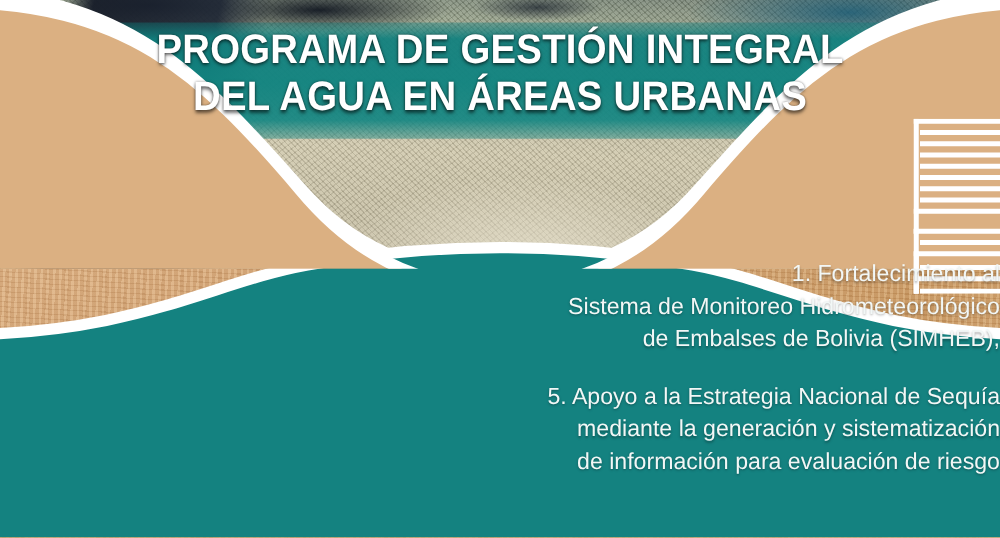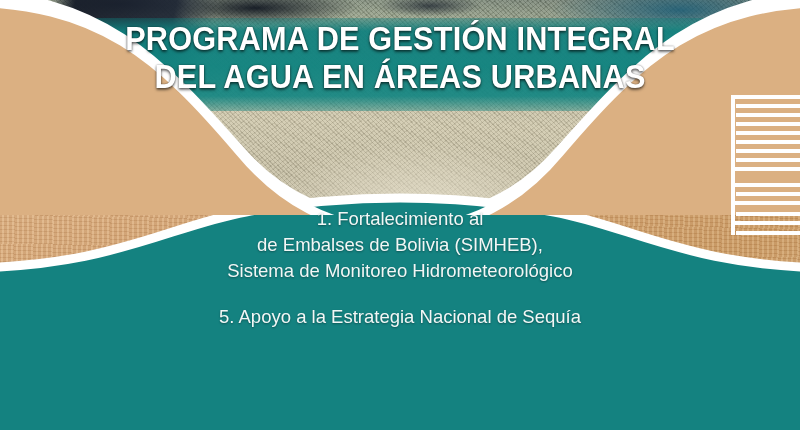--- a/index.html
+++ b/index.html
@@ -71,21 +71,21 @@
   #title .tline{display:block;white-space:nowrap;}
 
   
   #domewrap{position:absolute;left:0;top:150px;width:800px;height:280px;}
   #dome{position:absolute;left:0;top:0;width:800px;height:280px;}
 
   
   #body{position:absolute;left:0;top:206px;width:800px;z-index:7;text-align:center;
     color:#f2f7f6;font-size:18.5px;line-height:26px;
     text-shadow:0 1px 2px rgba(0,0,0,.35);}
-  #body .para{margin:0;}
+  #body .para{margin:0;text-align:right;}
   #body .gap{height:20px;}
   #body .bline{display:block;white-space:nowrap;}
 
   
   #deco{position:absolute;right:0;top:95px;width:72px;height:140px;z-index:5;}
 </style>
 </head>
 <body>
 
 <div id="cork"></div>
@@ -146,26 +146,28 @@
     <path d="M -40 280 L -40 118 C 110 118 168 76 246 62 C 300 52 350 48 400 48
              C 450 48 500 52 554 62 C 632 76 690 118 840 118 L 840 280 Z" fill="#148280"></path>
     <path d="M -40 118 C 110 118 168 76 246 62 C 300 52 350 48 400 48
              C 450 48 500 52 554 62 C 632 76 690 118 840 118" fill="none" stroke="#ffffff" stroke-width="9"></path>
   </svg>
 </div>
 
 <div id="body">
   <p class="para">
     <span class="bline">1. Fortalecimiento al</span>
+    <span class="bline">Sistema de Monitoreo Hidrometeorológico</span>
     <span class="bline">de Embalses de Bolivia (SIMHEB),</span>
-    <span class="bline">Sistema de Monitoreo Hidrometeorológico</span>
   </p>
   <div class="gap"></div>
   <p class="para">
     <span class="bline">5.  Apoyo a la Estrategia Nacional de Sequía</span>
+    <span class="bline">mediante la generación y sistematización</span>
+    <span class="bline">de información para evaluación de riesgo</span>
   </p>
 </div>
 
 <svg id="deco" viewBox="0 0 72 140">
   <g fill="#ffffff">
     <rect x="3" y="0" width="4" height="92"></rect>
     <rect x="3" y="0" width="69" height="4"></rect>
     <rect x="8" y="9" width="64" height="4"></rect>
     <rect x="8" y="18" width="64" height="4"></rect>
     <rect x="8" y="27" width="64" height="4"></rect>

